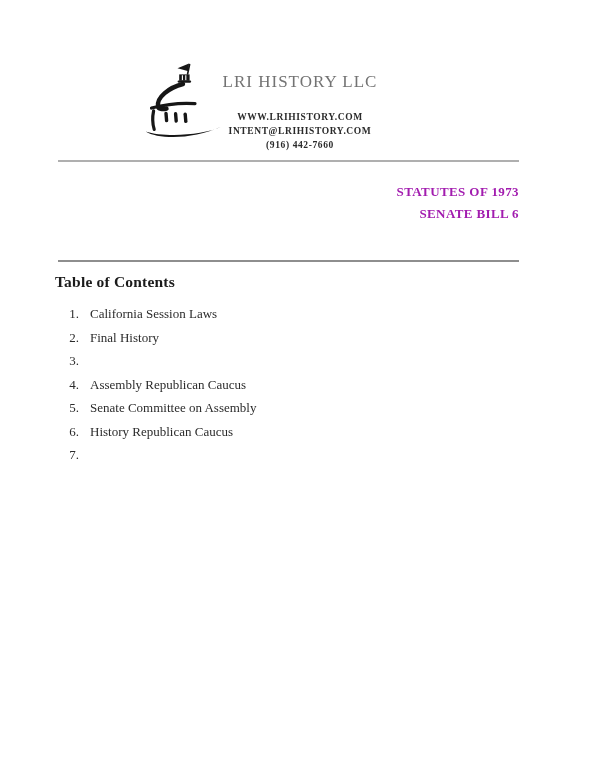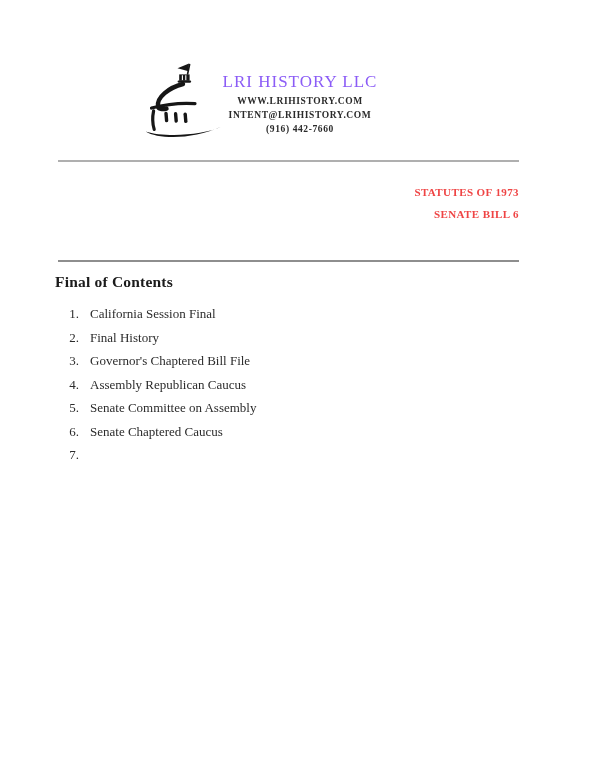--- a/index.html
+++ b/index.html
@@ -26,22 +26,22 @@
   .letterhead {
     position: absolute;
     left: 175px;
     top: 72px;
     width: 250px;
     text-align: center;
   }
   .company-name {
     font-size: 17px;
     letter-spacing: 1px;
-    color: #8b5cf6;
-    margin-bottom: 2px;
+    color: #737373;
+    margin-bottom: 18px;
     white-space: nowrap;
   }
   .contact-line {
     font-size: 9.5px;
     font-weight: 700;
     letter-spacing: 0.6px;
     color: #2a2a2a;
     line-height: 14px;
     white-space: nowrap;
   }
@@ -58,24 +58,24 @@
   .rule-bottom { top: 260px; background: #8e8e8e; }
 
   
   .ref-block {
     position: absolute;
     top: 181px;
     right: 81px;
     text-align: right;
   }
   .ref-line {
-    font-size: 11px;
+    font-size: 13px;
     font-weight: 700;
     letter-spacing: 0.4px;
-    color: #ef4444;
+    color: #a21caf;
     line-height: 22px;
     white-space: pre;
   }
 
   
   .toc-title {
     position: absolute;
     left: 55px;
     top: 273px;
     margin: 0;
@@ -147,45 +147,44 @@
 
   <div class="rule rule-top"></div>
 
   <div class="ref-block">
     <div class="ref-line">STATUTES OF 1973</div>
     <div class="ref-line">SENATE BILL 6</div>
   </div>
 
   <div class="rule rule-bottom"></div>
 
-  <h1 class="toc-title">Final of Contents</h1>
+  <h1 class="toc-title">Table of Contents</h1>
 
   <ol class="toc-list">
     <li class="toc-item">
       <span class="toc-num">1.</span>
-      <span class="toc-label">California Session Final</span>
+      <span class="toc-label">California Session Laws</span>
     </li>
     <li class="toc-item">
       <span class="toc-num">2.</span>
       <span class="toc-label">Final History</span>
     </li>
     <li class="toc-item">
       <span class="toc-num">3.</span>
-      <span class="toc-label">Governor's Chaptered Bill File</span>
     </li>
     <li class="toc-item">
       <span class="toc-num">4.</span>
       <span class="toc-label">Assembly Republican Caucus</span>
     </li>
     <li class="toc-item">
       <span class="toc-num">5.</span>
       <span class="toc-label">Senate Committee on Assembly</span>
     </li>
     <li class="toc-item">
       <span class="toc-num">6.</span>
-      <span class="toc-label">Senate Chaptered Caucus</span>
+      <span class="toc-label">History Republican Caucus</span>
     </li>
     <li class="toc-item">
       <span class="toc-num">7.</span>
     </li>
   </ol>
 
 </div>
 
 </body></html>

